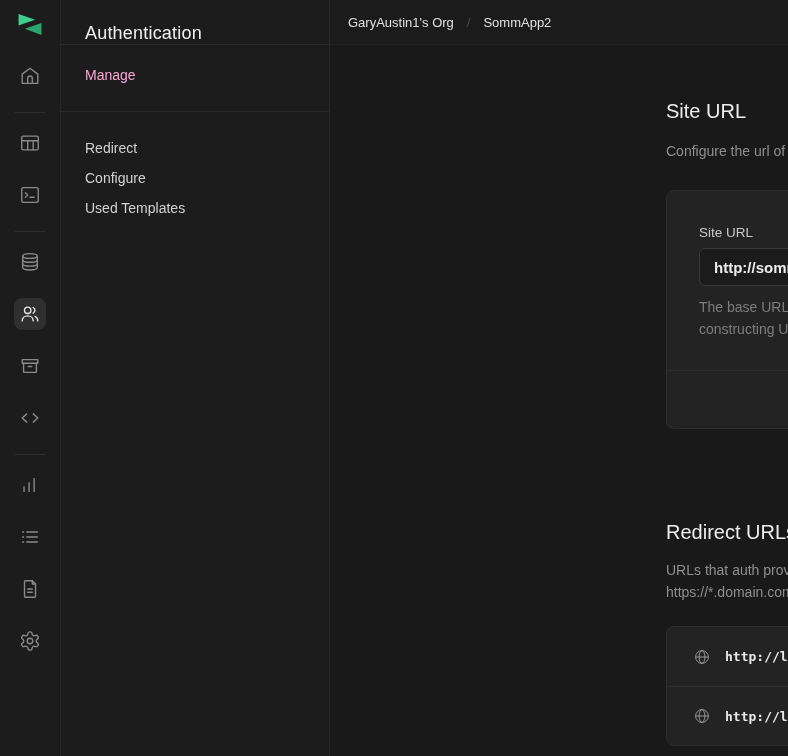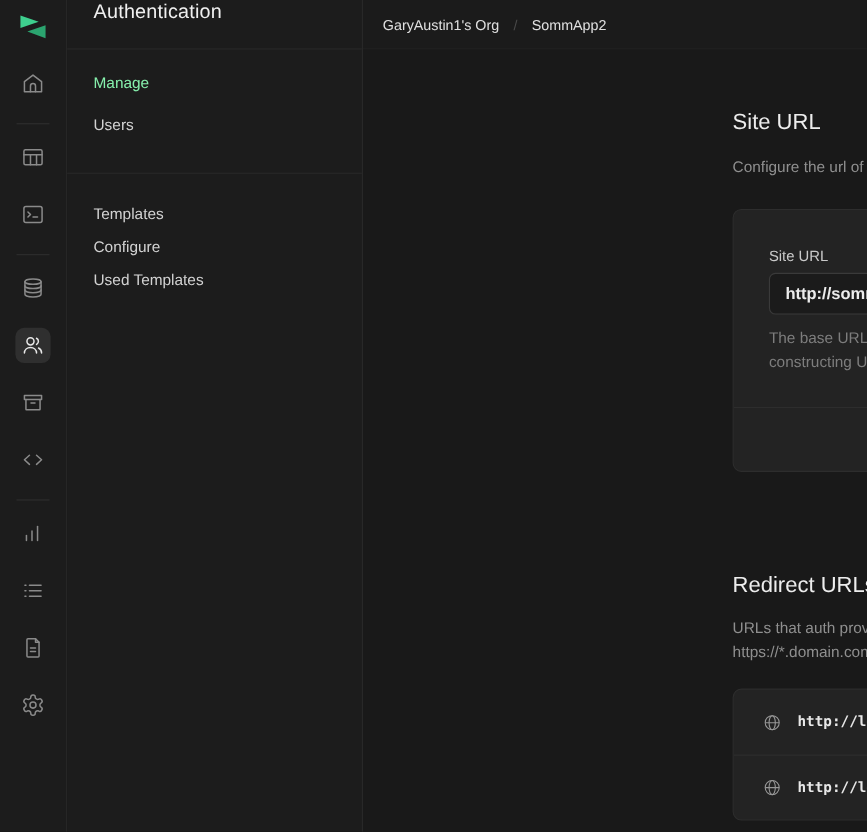--- a/index.html
+++ b/index.html
@@ -16,24 +16,24 @@
   .rail-item svg { width:22px; height:22px; fill:none; stroke:#8a8a8a;
                    stroke-width:1.5; stroke-linecap:round; stroke-linejoin:round; }
   .rail-item.active { background:#2f2f2f; }
   .rail-item.active svg { stroke:#e8e8e8; }
   .rail-divider { width:30px; height:1px; background:#2e2e2e; margin-top:12px; margin-bottom:2px; }
 
   
   .sidebar { position:absolute; left:61px; top:0; width:269px; height:756px;
              background:#1c1c1c; border-right:1px solid #282828; }
   .sidebar-header { height:45px; border-bottom:1px solid #282828;
-                    display:flex; align-items:flex-start; padding-left:24px; }
+                    display:flex; align-items:flex-end; padding-left:24px; }
   .sidebar-title { font-size:18px; font-weight:500; color:#f0f0f0; letter-spacing:.2px; }
   .sidebar-nav { padding-top:22px; }
-  .menu-group-label { margin:0 0 16px 24px; font-size:14px; color:#86efac; }
+  .menu-group-label { margin:0 0 16px 24px; font-size:14px; color:#f9a8d4; }
   .menu-item { margin:0 12px; padding:6px 12px; height:30px; border-radius:5px;
                font-size:14px; color:#d2d2d2; cursor:pointer; white-space:nowrap; }
   .menu-item.active { background:#272727; color:#ffffff; font-weight:700; }
   .sidebar-divider { border:none; border-top:1px solid #282828; margin:28px 0 22px 0; }
 
   
   .content { position:absolute; left:330px; top:0; width:458px; height:756px; background:#191919; }
   .content-header { height:45px; border-bottom:1px solid #242424;
                     display:flex; align-items:center; gap:13px; padding-left:18px; background:#1b1b1b; }
   .crumb { font-size:13px; font-weight:400; color:#e0e0e0; cursor:pointer; white-space:nowrap; }
@@ -165,25 +165,24 @@
     </svg>
   </div>
 </nav>
 
 <aside class="sidebar">
   <div class="sidebar-header">
     <span class="sidebar-title">Authentication</span>
   </div>
   <div class="sidebar-nav">
     <div class="menu-group-label">Manage</div>
-    <div class="menu-item">Users</div>
 
     <hr class="sidebar-divider">
 
-    <div class="menu-item">Templates</div>
+    <div class="menu-item">Redirect</div>
     <div class="menu-item">Configure</div>
     <div class="menu-item">Used Templates</div>
   </div>
 </aside>
 
 <section class="content">
   <div class="content-header">
     <span class="crumb">GaryAustin1's Org</span>
     <span class="crumb-sep">/</span>
     <span class="crumb">SommApp2</span>

